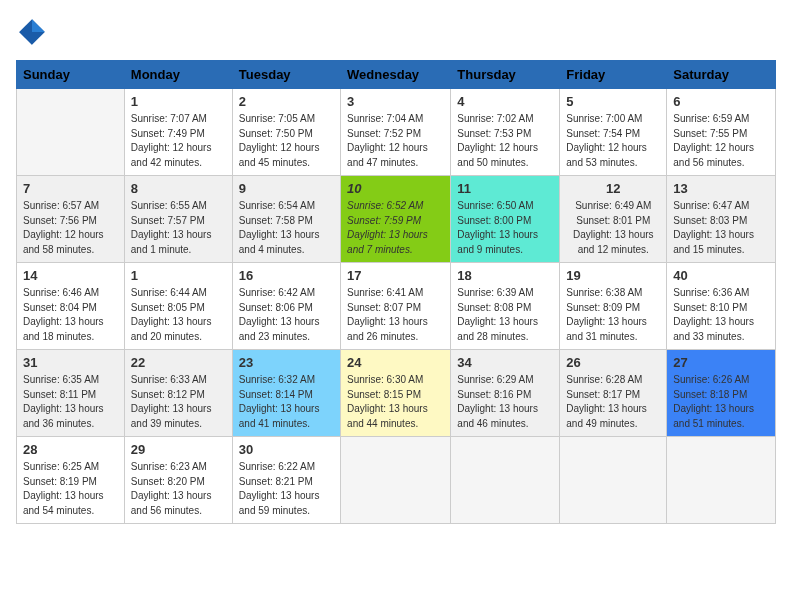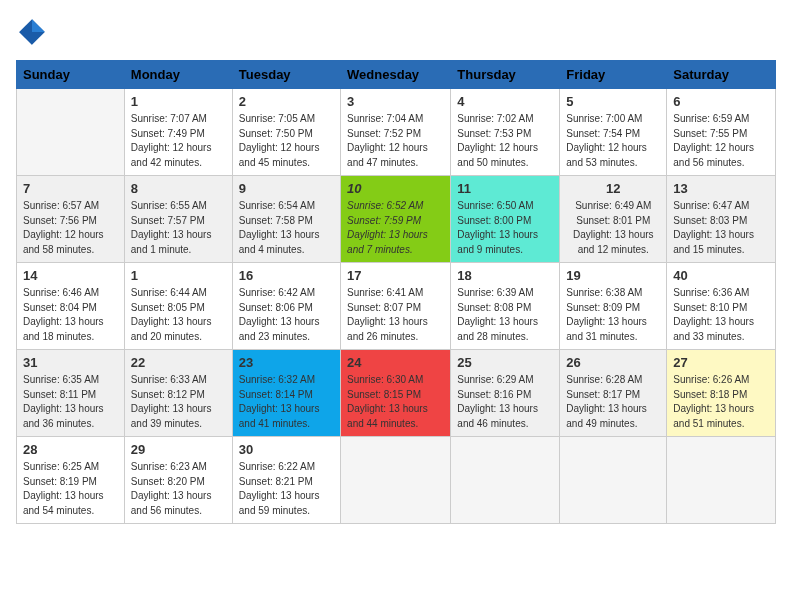--- a/index.html
+++ b/index.html
@@ -212,37 +212,37 @@
       </tr>
       <tr>
         <td style="background: rgb(240, 240, 240);">
           <div class="day-number">31</div>
           <div class="day-info">Sunrise: 6:35 AM<br>Sunset: 8:11 PM<br>Daylight: 13 hours and 36 minutes.</div>
         </td>
         <td style="background: rgb(240, 240, 240);">
           <div class="day-number">22</div>
           <div class="day-info">Sunrise: 6:33 AM<br>Sunset: 8:12 PM<br>Daylight: 13 hours and 39 minutes.</div>
         </td>
-        <td style="background: #0ea5e9; margin-top: 11px;">
+        <td style="background: #7dd3fc; margin-top: 11px;">
           <div class="day-number">23</div>
           <div class="day-info">Sunrise: 6:32 AM<br>Sunset: 8:14 PM<br>Daylight: 13 hours and 41 minutes.</div>
         </td>
-        <td style="background: #ef4444;">
+        <td style="background: #fef9c3;">
           <div class="day-number">24</div>
           <div class="day-info">Sunrise: 6:30 AM<br>Sunset: 8:15 PM<br>Daylight: 13 hours and 44 minutes.</div>
         </td>
         <td style="background: rgb(240, 240, 240);">
-          <div class="day-number">25</div>
+          <div class="day-number">34</div>
           <div class="day-info">Sunrise: 6:29 AM<br>Sunset: 8:16 PM<br>Daylight: 13 hours and 46 minutes.</div>
         </td>
         <td style="background: rgb(240, 240, 240);">
           <div class="day-number">26</div>
           <div class="day-info">Sunrise: 6:28 AM<br>Sunset: 8:17 PM<br>Daylight: 13 hours and 49 minutes.</div>
         </td>
-        <td style="background: #fef9c3;">
+        <td style="background: #3b82f6;">
           <div class="day-number">27</div>
           <div class="day-info">Sunrise: 6:26 AM<br>Sunset: 8:18 PM<br>Daylight: 13 hours and 51 minutes.</div>
         </td>
       </tr>
       <tr>
         <td>
           <div class="day-number">28</div>
           <div class="day-info">Sunrise: 6:25 AM<br>Sunset: 8:19 PM<br>Daylight: 13 hours and 54 minutes.</div>
         </td>
         <td>

